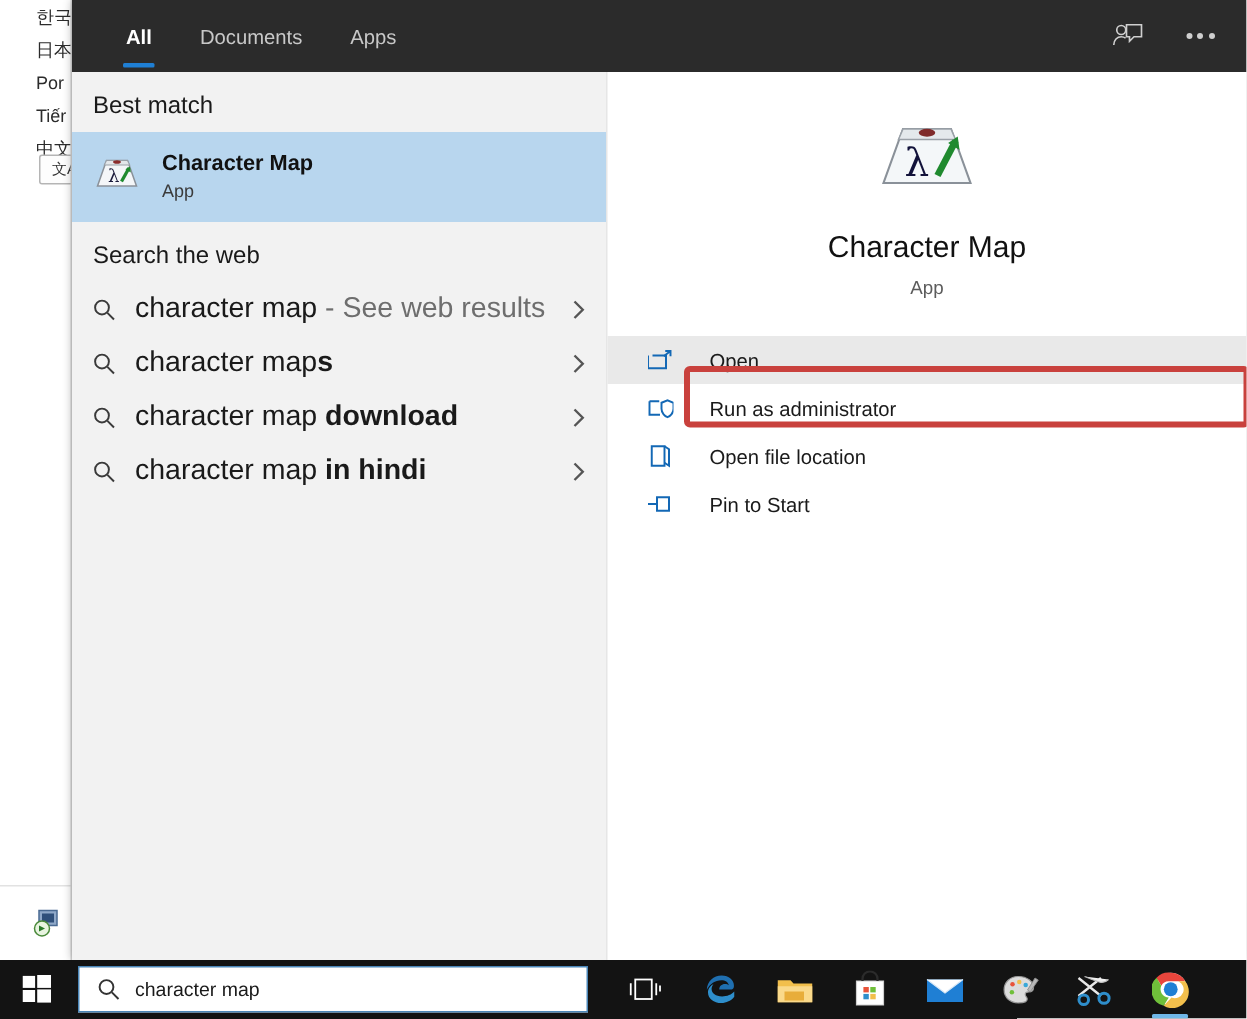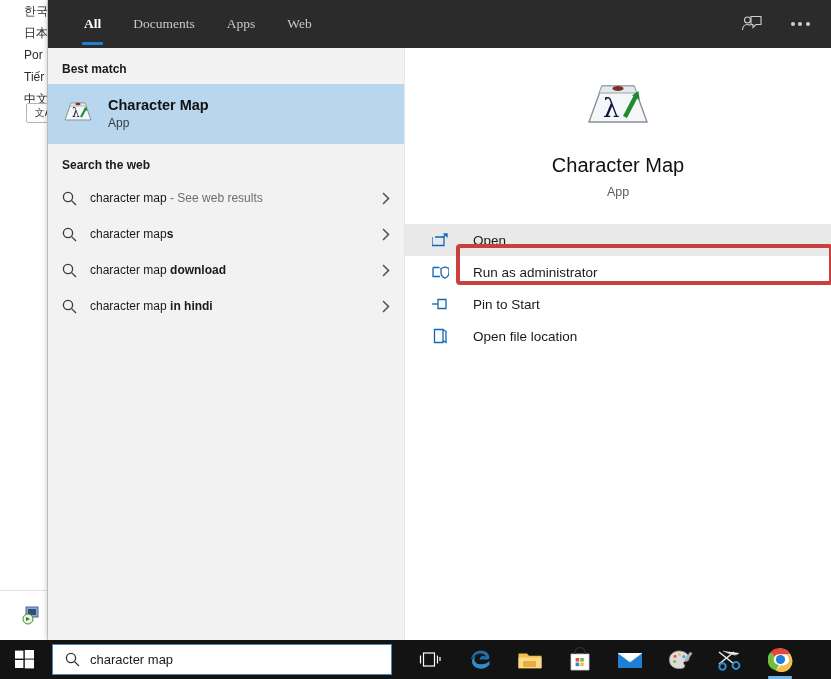--- a/index.html
+++ b/index.html
@@ -53,21 +53,21 @@
 
   
   .header {
     position: absolute; left: 0; top: 0; width: 783px; height: 48px;
     background: #2b2b2b;
     display: flex; align-items: center;
   }
   .tabs { display: flex; align-items: center; height: 48px; margin-left: 20px; }
   .tab {
     position: relative; height: 48px; display: flex; align-items: center;
-    padding: 0 16px; color: #c8c8c8; font-size: 13.5px; cursor: default; font-family: Liberation Serif, serif;
+    padding: 0 16px; color: #c8c8c8; font-size: 13.5px; cursor: default;
   }
   .tab.active { color: #ffffff; font-weight: bold; }
   .tab.active .tab-underline {
     position: absolute; left: 14px; right: 14px; bottom: 3px;
     height: 3px; background: #1f7fd4; border-radius: 1px;
   }
   .tab .chev { margin-left: 7px; display: inline-flex; }
   .header-actions {
     position: absolute; right: 14px; top: 0; height: 48px;
     display: flex; align-items: center; gap: 14px;
@@ -86,21 +86,21 @@
     position: absolute; left: 0; top: 0; width: 356px; height: 592px;
     background: #f2f2f2;
   }
   .right-col {
     position: absolute; left: 356px; top: 0; width: 427px; height: 592px;
     background: #ffffff;
     border-left: 1px solid #e6e6e6;
   }
 
   .section-title {
-    font-size: 12px; font-weight: bold; color: #1a1a1a;
+    font-size: 16px; font-weight: normal; color: #1a1a1a;
     padding: 14px 0 8px 14px;
   }
 
   
   .best-match-row {
     display: flex; align-items: center; gap: 14px;
     height: 60px; padding-left: 14px;
     background: #b8d6ee;
   }
   .bm-text { display: flex; flex-direction: column; justify-content: center; }
@@ -108,21 +108,21 @@
   .bm-sub { font-size: 12px; color: #3b3b3b; line-height: 17px; }
 
   
   .sugg-row {
     position: relative;
     display: flex; align-items: center;
     height: 36px; padding-left: 14px; padding-right: 28px;
     cursor: default;
   }
   .sugg-icon { width: 28px; display: flex; align-items: center; color: #3a3a3a; }
-  .sugg-label { font-size: 12px; color: #1a1a1a; white-space: nowrap; }
+  .sugg-label { font-size: 19px; color: #1a1a1a; white-space: nowrap; }
   .sugg-label b { font-weight: bold; }
   .sugg-label .muted { color: #6e6e6e; }
   .sugg-chev { position: absolute; right: 14px; top: 0; bottom: 0; display: flex; align-items: center; color: #555; }
 
   
   .preview-head {
     padding-top: 28px;
     display: flex; flex-direction: column; align-items: center;
   }
   .preview-icon { width: 72px; height: 60px; }
@@ -201,23 +201,20 @@
       <div class="tabs">
         <div class="tab active">
           <span>All</span>
           <span class="tab-underline"></span>
         </div>
         <div class="tab">
           <span>Documents</span>
         </div>
         <div class="tab">
           <span>Apps</span>
-        </div>
-        <div class="tab">
-          <span>Web</span>
         </div>
       </div>
       <div class="header-actions">
         <div class="header-btn">
           <svg width="22" height="20" viewBox="0 0 22 20" fill="none" stroke="#cfcfcf" stroke-width="1.1">
             <circle cx="6.5" cy="6" r="3"></circle>
             <path d="M1.5 16 c0-3.4 2.3-5.5 5-5.5 c1.1 0 2.1 0.35 2.9 0.95"></path>
             <path d="M10 2.5 h10 v8 h-5 l-3 3 v-3 h-2 z"></path>
           </svg>
         </div>
@@ -346,35 +343,35 @@
               <span class="action-icon">
                 <svg width="17" height="15" viewBox="0 0 17 15" fill="none" stroke="#1368b5" stroke-width="1.3">
                   <path d="M1 2.5 h6.5 M1 2.5 v9 h7"></path>
                   <path d="M9 3.5 l4 -1.6 l4 1.6 v4 c0 3 -2.4 5 -4 5.6 c-1.6 -0.6 -4 -2.6 -4 -5.6 z"></path>
                 </svg>
               </span>
               <span>Run as administrator</span>
             </div>
             <div class="action-row">
               <span class="action-icon">
+                <svg width="14" height="16" viewBox="0 0 14 16" fill="none" stroke="#1368b5" stroke-width="1.3">
+                  <path d="M1.5 1.5 h8.5 v13 h-8.5 z"></path>
+                  <path d="M10 1.5 l3 2 v11 l-3 -2"></path>
+                </svg>
+              </span>
+              <span>Open file location</span>
+            </div>
+            <div class="action-row">
+              <span class="action-icon">
                 <svg width="18" height="14" viewBox="0 0 18 14" fill="none" stroke="#1368b5" stroke-width="1.3">
                   <path d="M7 2.5 h8 v9 h-8 z"></path>
                   <path d="M7 7 h-6"></path>
                 </svg>
               </span>
               <span>Pin to Start</span>
-            </div>
-            <div class="action-row">
-              <span class="action-icon">
-                <svg width="14" height="16" viewBox="0 0 14 16" fill="none" stroke="#1368b5" stroke-width="1.3">
-                  <path d="M1.5 1.5 h8.5 v13 h-8.5 z"></path>
-                  <path d="M10 1.5 l3 2 v11 l-3 -2"></path>
-                </svg>
-              </span>
-              <span>Open file location</span>
             </div>
           </div>
 
         <div class="annot-box"></div>
       </div>
     </div>
   </div>
 
   <div class="taskbar">
     <div class="start-btn">

